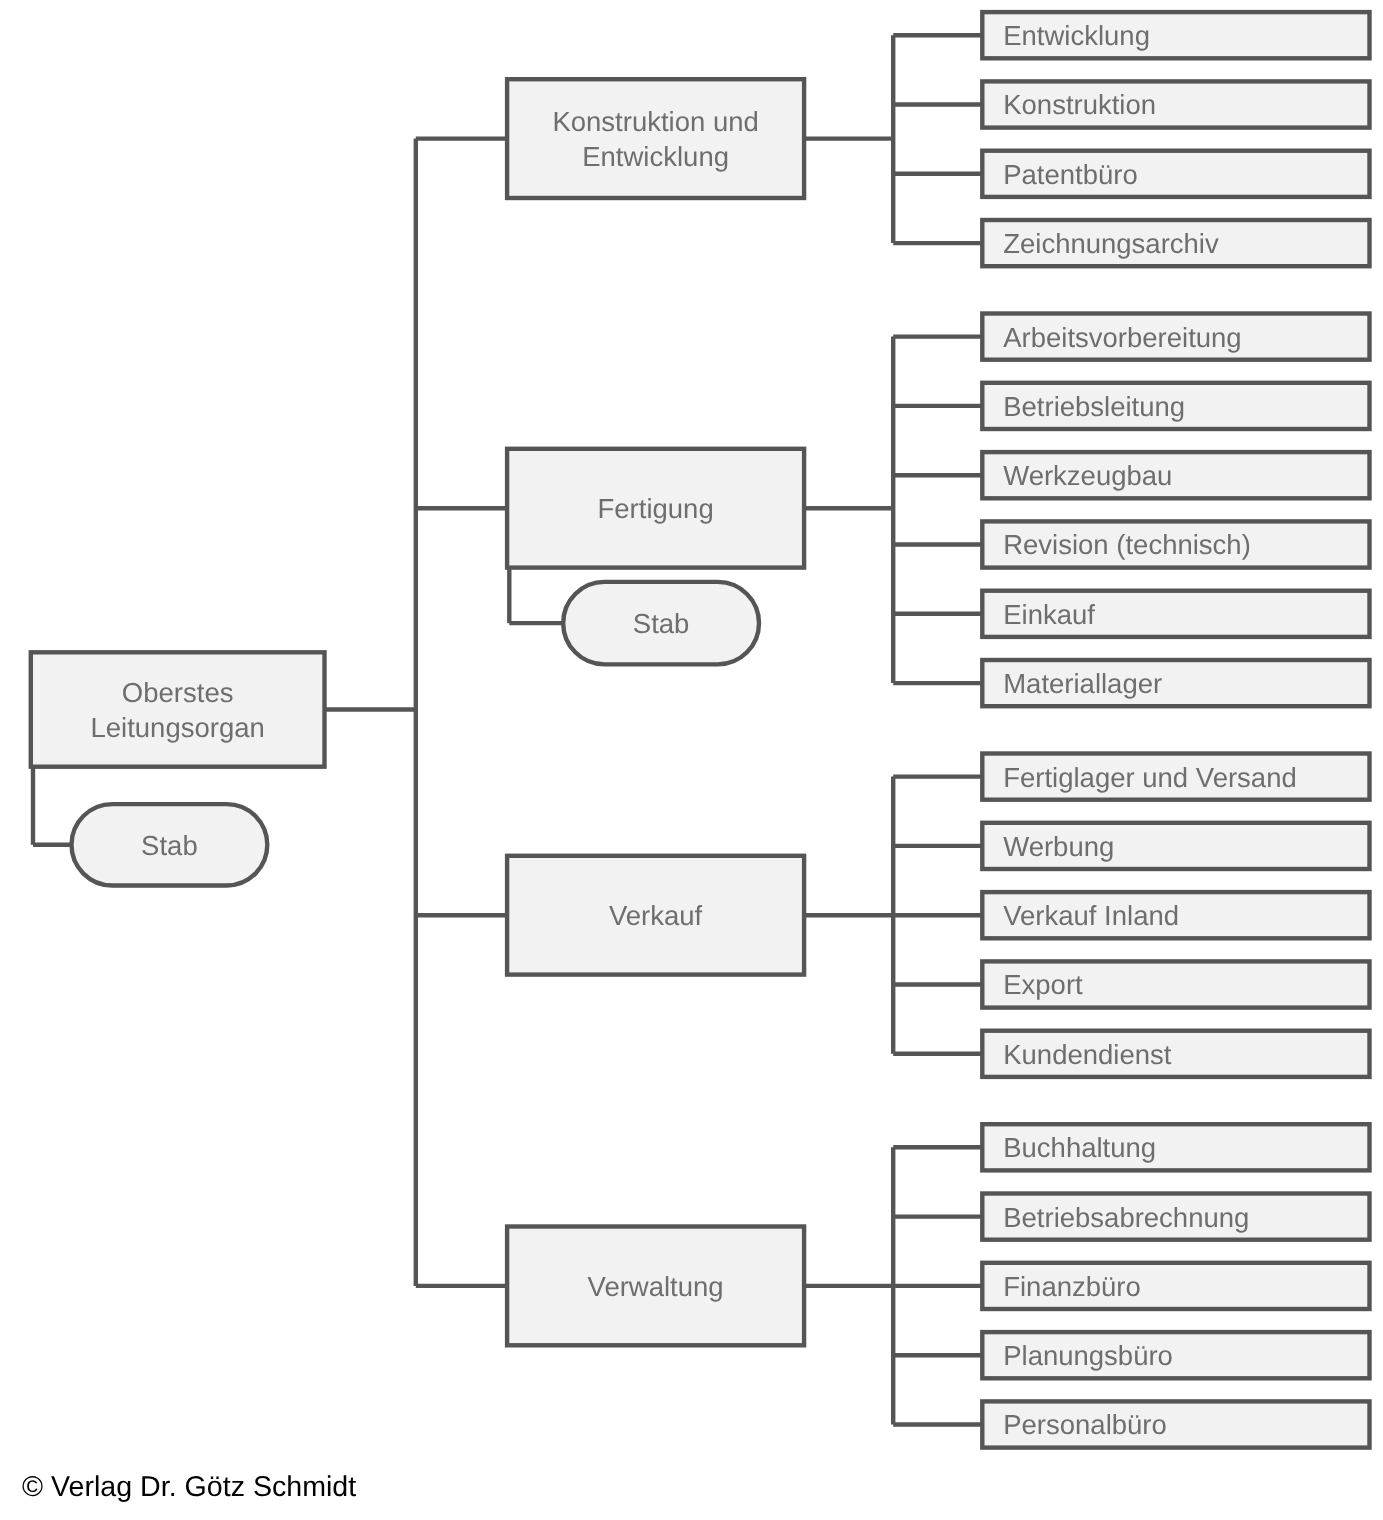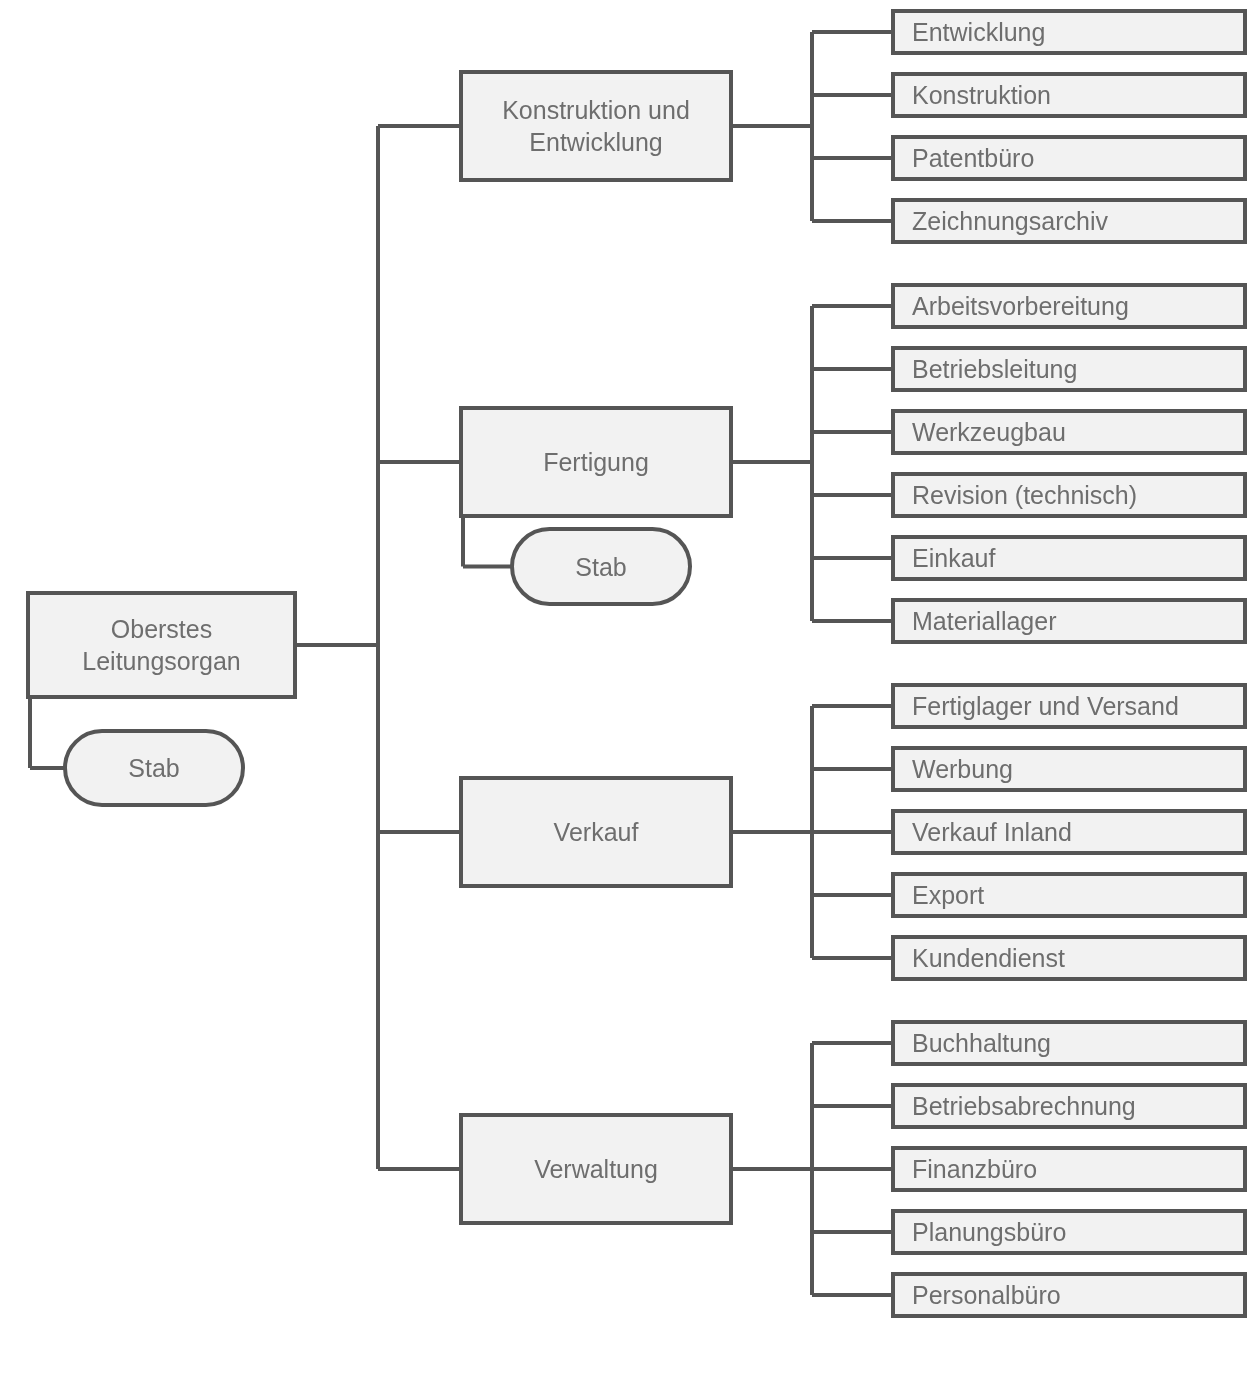--- a/index.html
+++ b/index.html
@@ -220,13 +220,14 @@
         <g>
           <rect x="893" y="1211" width="352" height="42" class="leaf-box"></rect>
           <text x="912" y="1241" class="leaf-label">Planungsbüro</text>
         </g>
         <g>
           <rect x="893" y="1274" width="352" height="42" class="leaf-box"></rect>
           <text x="912" y="1304" class="leaf-label">Personalbüro</text>
         </g>
       </g>
   </svg>
+  <div class="copyright-text">© Verlag Dr. Götz Schmidt</div>
 </div>
 
 </body></html>

